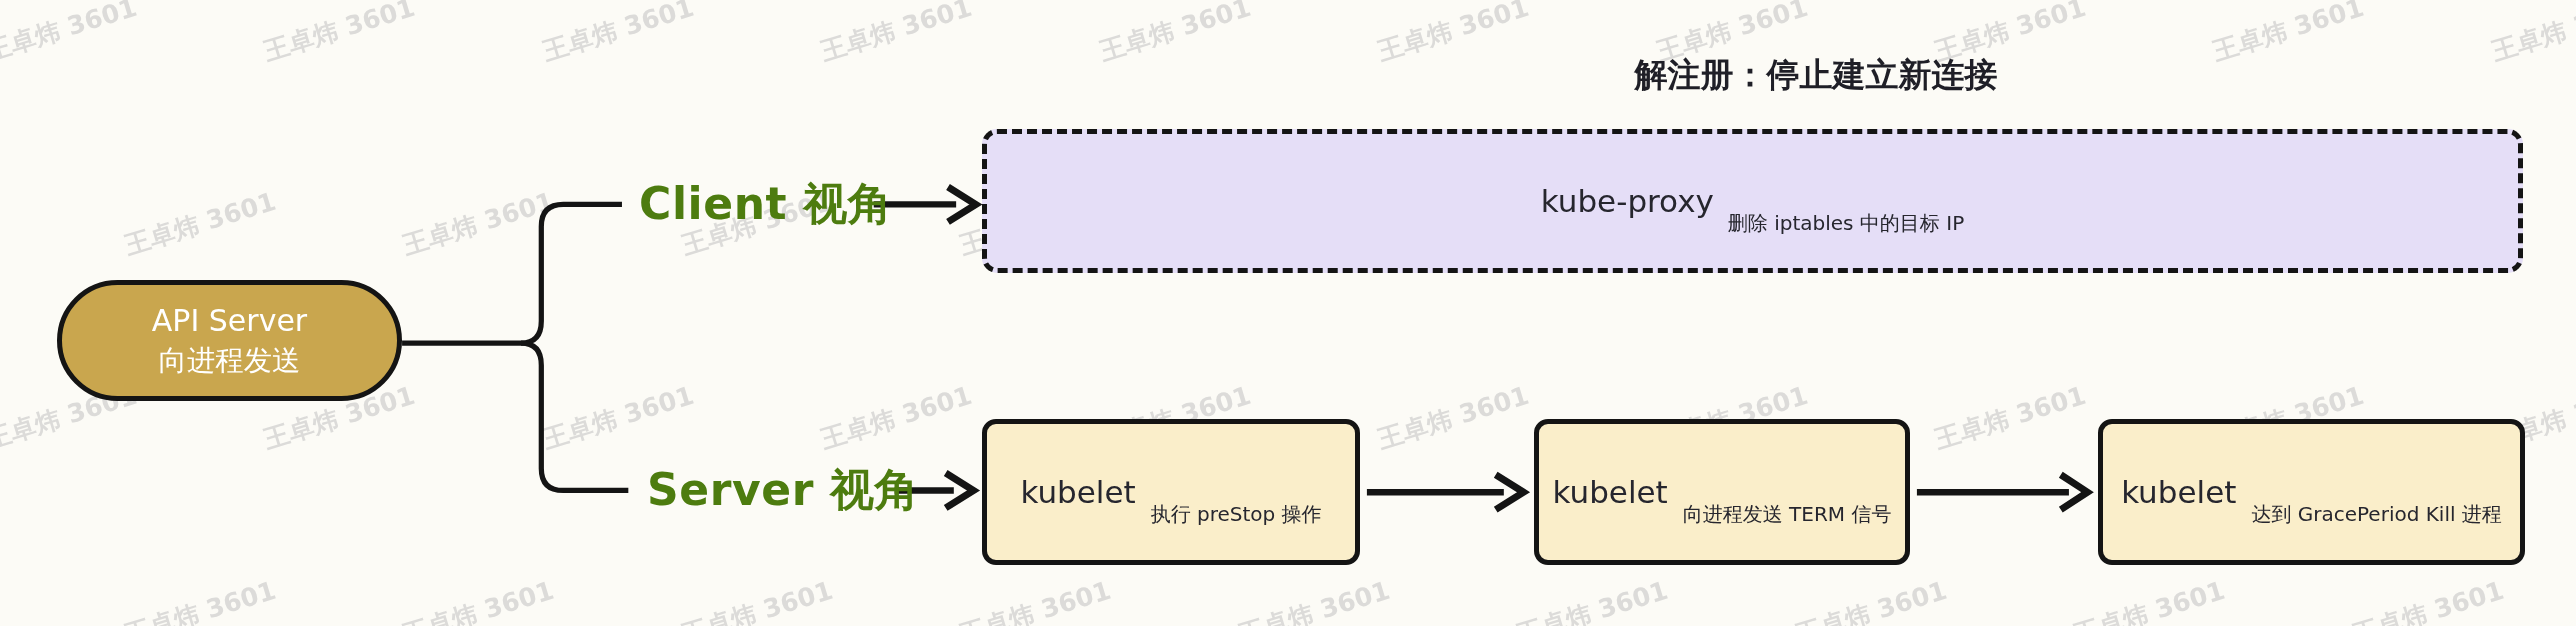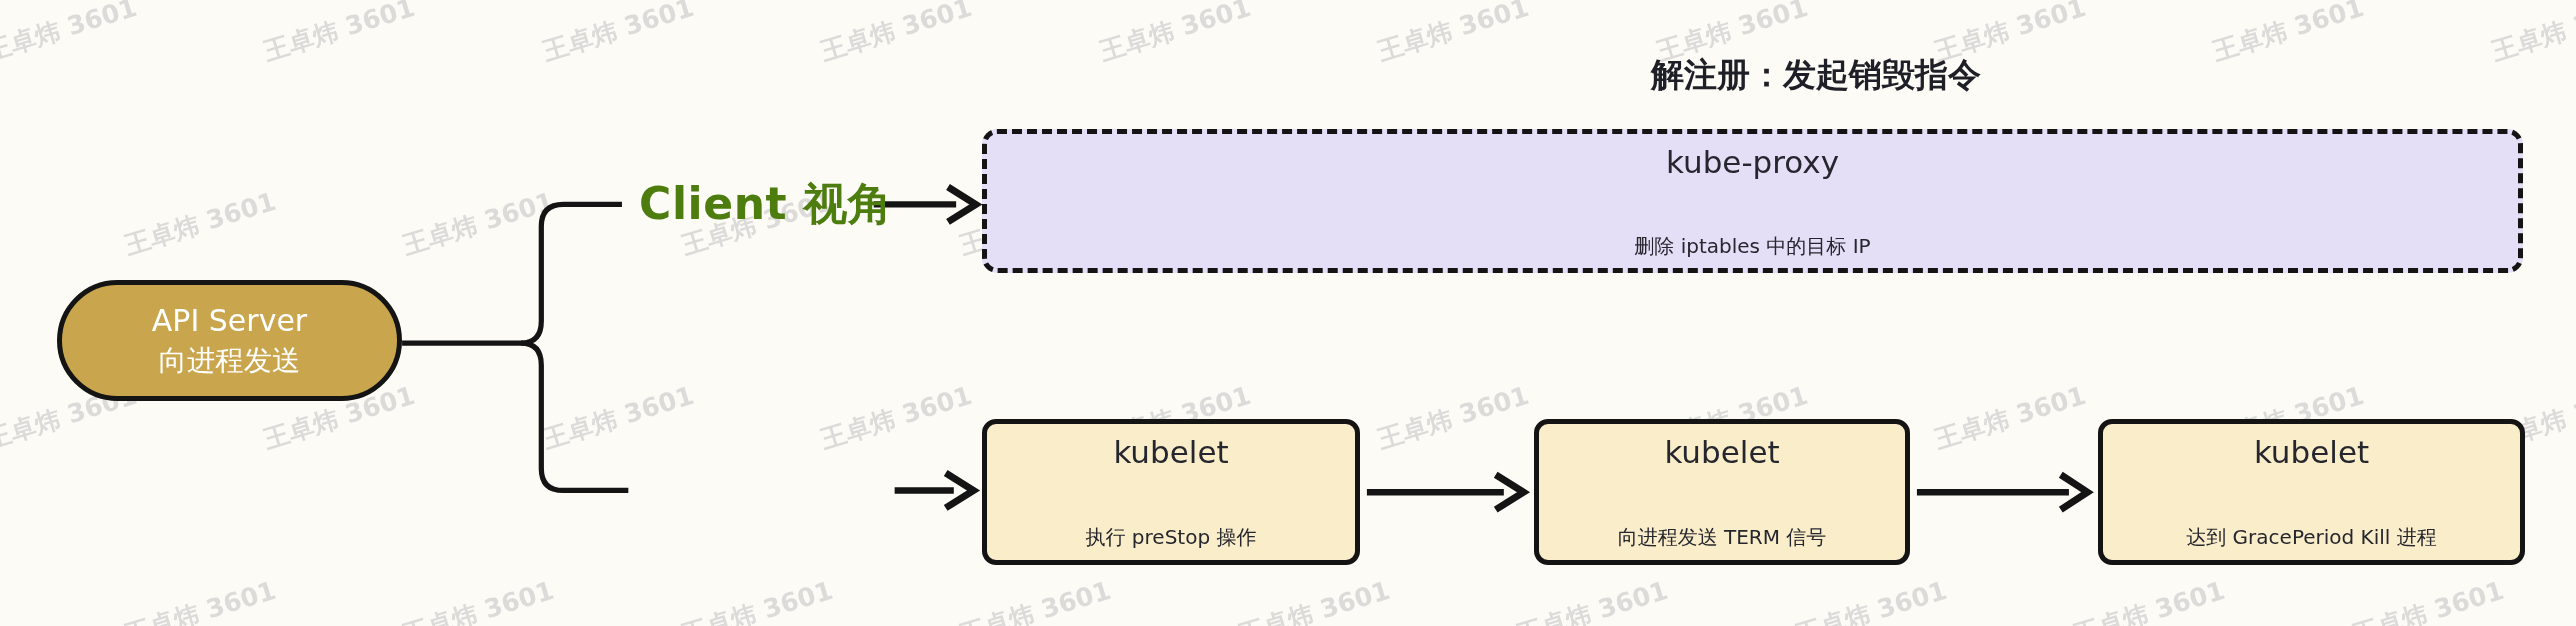--- a/index.html
+++ b/index.html
@@ -37,21 +37,21 @@
   }
   .branch-label.client{left:639px;top:204px;}
   .branch-label.server{left:647px;top:490px;}
 
   .annotation{
     position:absolute;left:1816px;top:75px;transform:translate(-50%,-50%);
     font-size:33px;font-weight:bold;color:#1f1f27;white-space:nowrap;
   }
 
   .box{
-    position:absolute;box-sizing:border-box;display:flex;flex-direction:column;
+    position:absolute;box-sizing:border-box;display:flex;flex-direction:row;
     align-items:center;justify-content:center;gap:15px;text-align:center;
     color:var(--text-dark);
   }
   .box .l1{font-size:31px;line-height:1;}
   .box .l2{font-size:20px;line-height:1;margin-top:44px;}
 
   .box-dashed{
     left:982px;top:129px;width:1541px;height:144px;
     background:var(--lavender);border:5.8px dashed var(--ink);border-radius:15px;
     gap:14px;
@@ -131,22 +131,23 @@
     </g>
   </svg>
 
   <div class="node-root">
     <div class="l1">API Server</div>
     <div class="l2">向进程发送</div>
   </div>
 
   <div class="branch-label client">Client 视角</div>
 
+  <div class="branch-label server">Server 视角</div>
 
-  <div class="annotation">解注册：发起销毁指令</div>
+  <div class="annotation">解注册：停止建立新连接</div>
 
   <div class="box box-dashed">
     <div class="l1">kube-proxy</div>
     <div class="l2">删除 iptables 中的目标 IP</div>
   </div>
 
   <div class="box box-step s1">
     <div class="l1">kubelet</div>
     <div class="l2">执行 preStop 操作</div>
   </div>

